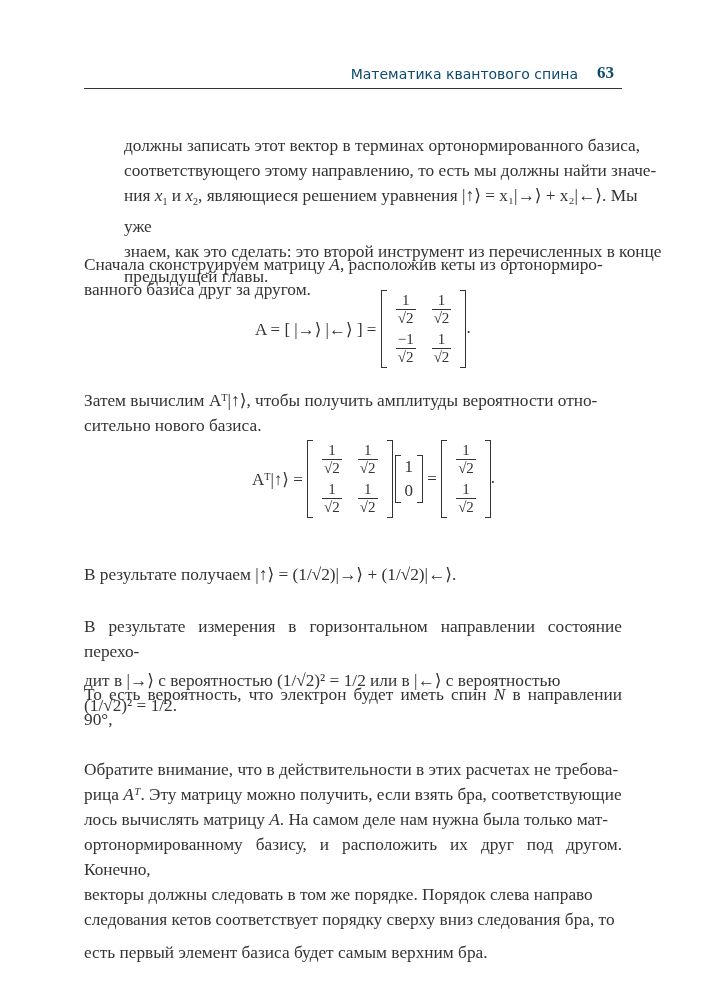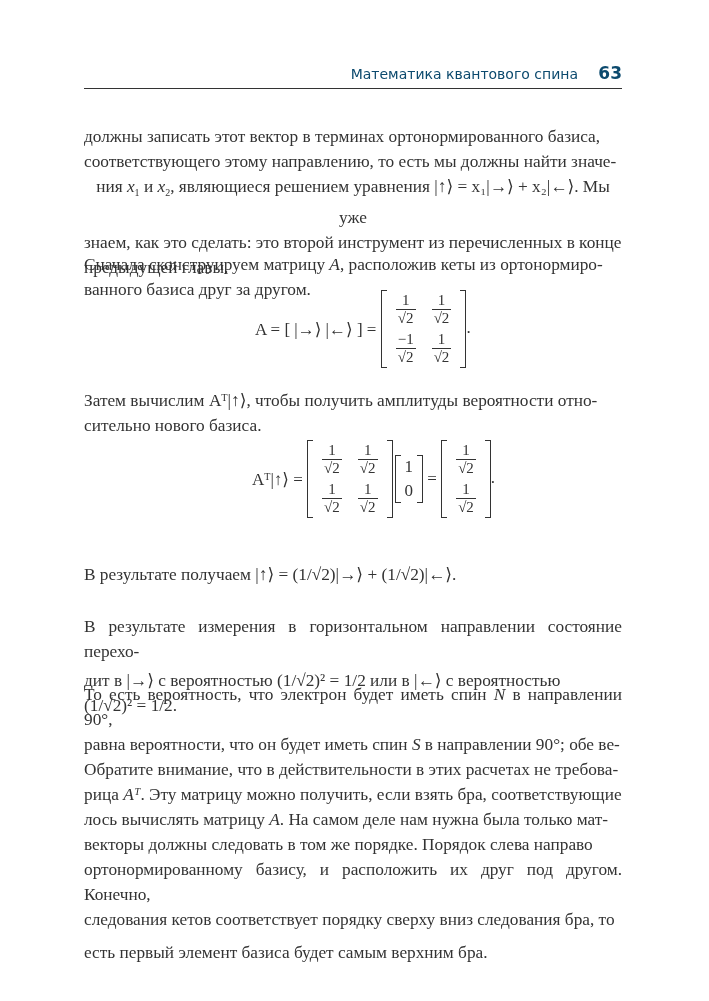--- a/index.html
+++ b/index.html
@@ -3,21 +3,21 @@
 <meta charset="utf-8">
 <style>
   html, body { margin: 0; padding: 0; background: #ffffff; }
   body { width: 709px; height: 1001px; position: relative; overflow: hidden; color: #2b2b2b; }
   .running-head {
     position: absolute; left: 84px; top: 62px; width: 538px; height: 26px;
     border-bottom: 1.6px solid #333;
     font-family: "DejaVu Sans", sans-serif; font-size: 14px; color: #0c4a6e;
   }
   .running-head .title { position: absolute; right: 44px; top: 4px; }
-  .running-head .num { position: absolute; right: 0; top: 1px; font-weight: bold; font-size: 17px; }
+  .running-head .num { position: absolute; right: 8px; top: 1px; font-weight: bold; font-size: 17px; font-family: Liberation Serif, serif; }
   .body-text {
     position: absolute; left: 84px; width: 538px;
     font-family: "Liberation Serif", serif; font-size: 17.3px; line-height: 25px; color: #333;
     text-align: justify;
   }
   .body-text p { margin: 0; }
   i.v { font-style: italic; }
   .math { font-family: "Liberation Serif", serif; font-style: normal; white-space: nowrap; }
   .eq { position: absolute; font-family: "Liberation Serif", serif; color: #333; font-size: 17px; }
   .mat { display: inline-block; vertical-align: middle; position: relative; padding: 0 7px; }
@@ -34,24 +34,24 @@
   .frac .d { display: block; border-top: 1px solid #333; padding: 0 2px; }
 </style>
 </head>
 <body>
 
 <div class="running-head">
   <span class="title">Математика квантового спина</span>
   <span class="num">63</span>
 </div>
 
-<div class="body-text" style="top:124px;">
+<div class="body-text" style="top:133px;margin-left:40px;">
   <p>должны записать этот вектор в терминах ортонормированного базиса,</p>
   <p>соответствующего этому направлению, то есть мы должны найти значе-</p>
-  <p style="text-align:center;">
+  <p style="text-align:left;">
     <span>ния </span><i class="v">x</i><sub style="font-size:10px">1</sub><span> и </span><i class="v">x</i><sub style="font-size:10px">2</sub><span>, являющиеся решением уравнения </span><span class="math">|↑⟩ = x₁|→⟩ + x₂|←⟩</span><span>. Мы уже</span>
   </p>
   <p>знаем, как это сделать: это второй инструмент из перечисленных в конце</p>
   <p>предыдущей главы.</p>
 </div>
 
 <div class="body-text" style="top:252px;">
   <p><span>Сначала сконструируем матрицу </span><i class="v">A</i><span>, расположив кеты из ортонормиро-</span></p>
   <p>ванного базиса друг за другом.</p>
 </div>
@@ -125,24 +125,23 @@
 
 <div class="body-text" style="top:614px;">
   <p>В результате измерения в горизонтальном направлении состояние перехо-</p>
   <p style="text-align:left; margin-top:4px;">
     <span>дит в </span><span class="math">|→⟩</span><span> с вероятностью </span><span class="math">(1/√2)² = 1/2</span><span> или в </span><span class="math">|←⟩</span><span> с вероятностью </span><span class="math">(1/√2)² = 1/2</span><span>.</span>
   </p>
 </div>
 
 <div class="body-text" style="top:682px;">
   <p><span>То есть вероятность, что электрон будет иметь спин </span><i class="v">N</i><span> в направлении 90°,</span></p>
-  <p><span>равна вероятности, что он будет иметь спин </span><i class="v">S</i><span> в направлении 90°; обе ве-</span></p>
 </div>
 
 <div class="body-text" style="top:757px;">
   <p>Обратите внимание, что в действительности в этих расчетах не требова-</p>
   <p><span>рица </span><i class="v">Aᵀ</i><span>. Эту матрицу можно получить, если взять бра, соответствующие</span></p>
   <p><span>лось вычислять матрицу </span><i class="v">A</i><span>. На самом деле нам нужна была только мат-</span></p>
+  <p>ортонормированному базису, и расположить их друг под другом. Конечно,</p>
   <p>векторы должны следовать в том же порядке. Порядок слева направо</p>
-  <p>ортонормированному базису, и расположить их друг под другом. Конечно,</p>
   <p>следования кетов соответствует порядку сверху вниз следования бра, то</p>
   <p style="text-align:left;margin-top:8px;">есть первый элемент базиса будет самым верхним бра.</p>
 </div>
 
 </body></html>

